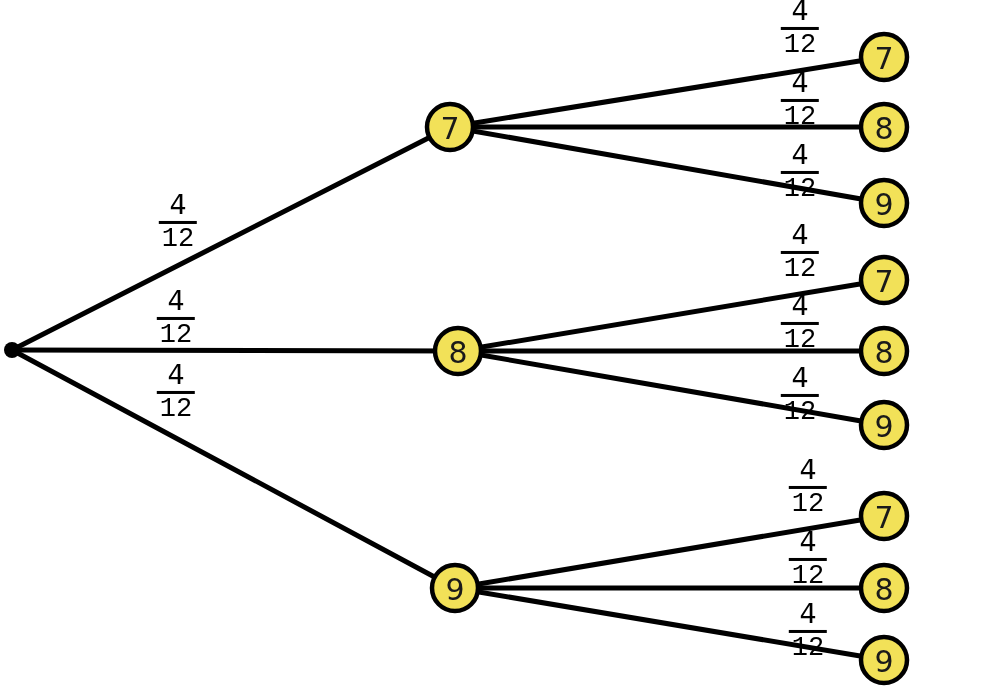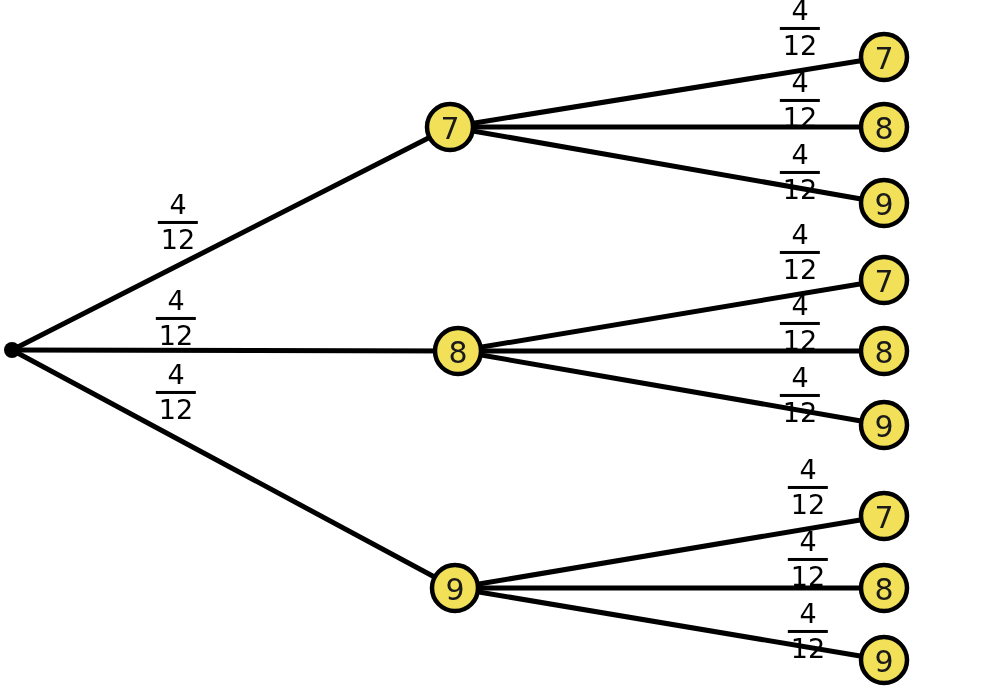--- a/index.html
+++ b/index.html
@@ -58,20 +58,21 @@
   }
   .frac .bar {
     display: block;
     height: 3px;
     background: #000000;
     margin: 1px 0 1px 0;
   }
   .frac .den {
     display: block;
     padding: 1px 3px 0 3px;
+    font-family: Liberation Mono, monospace;
   }
 </style>
 </head>
 <body>
 
 <div id="tree-canvas">
 
   <svg class="tree-svg" viewBox="0 0 1000 694">
     <g id="edges-group">
         <line class="edge-line" x1="12" y1="350" x2="450" y2="127" stroke="#000000" stroke-width="5"></line>

